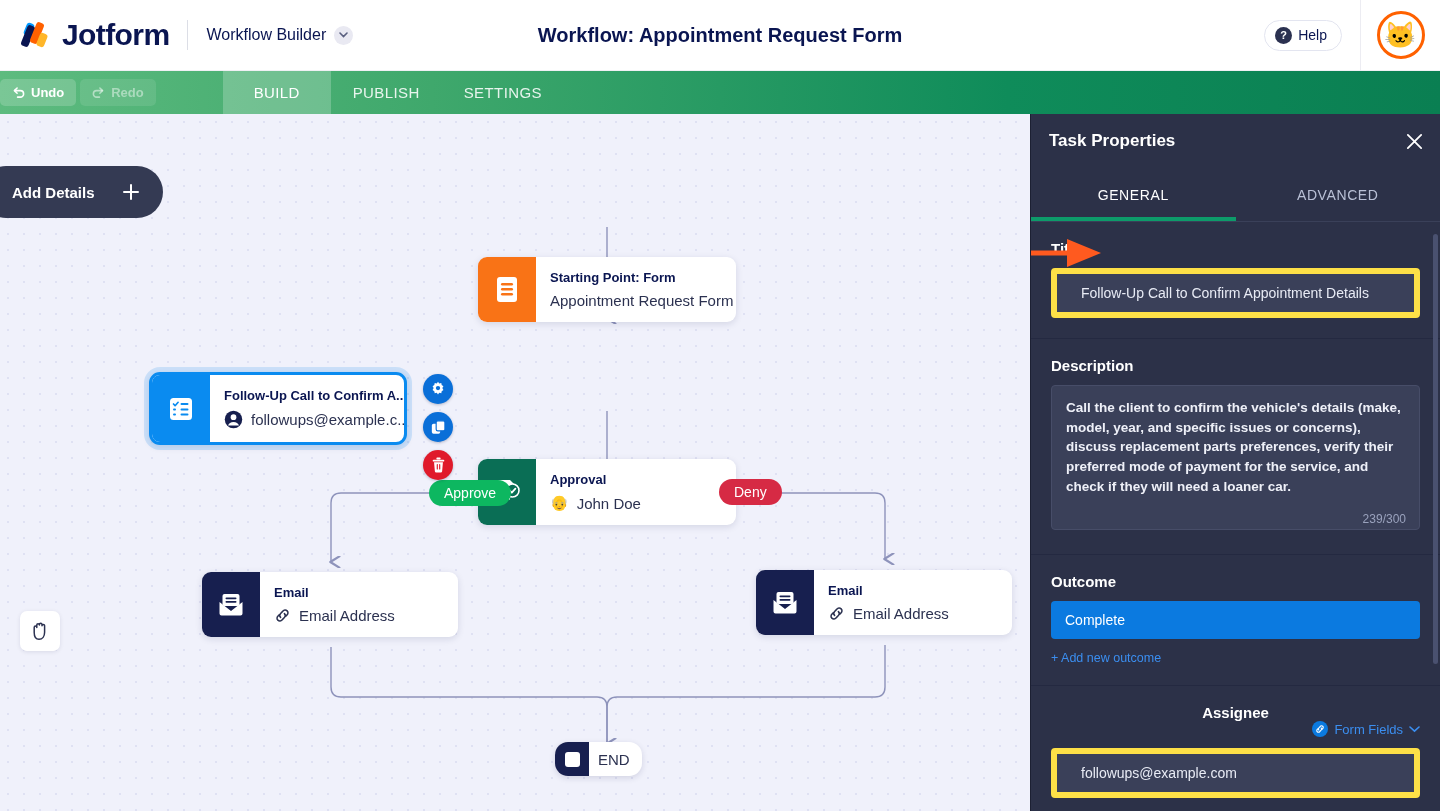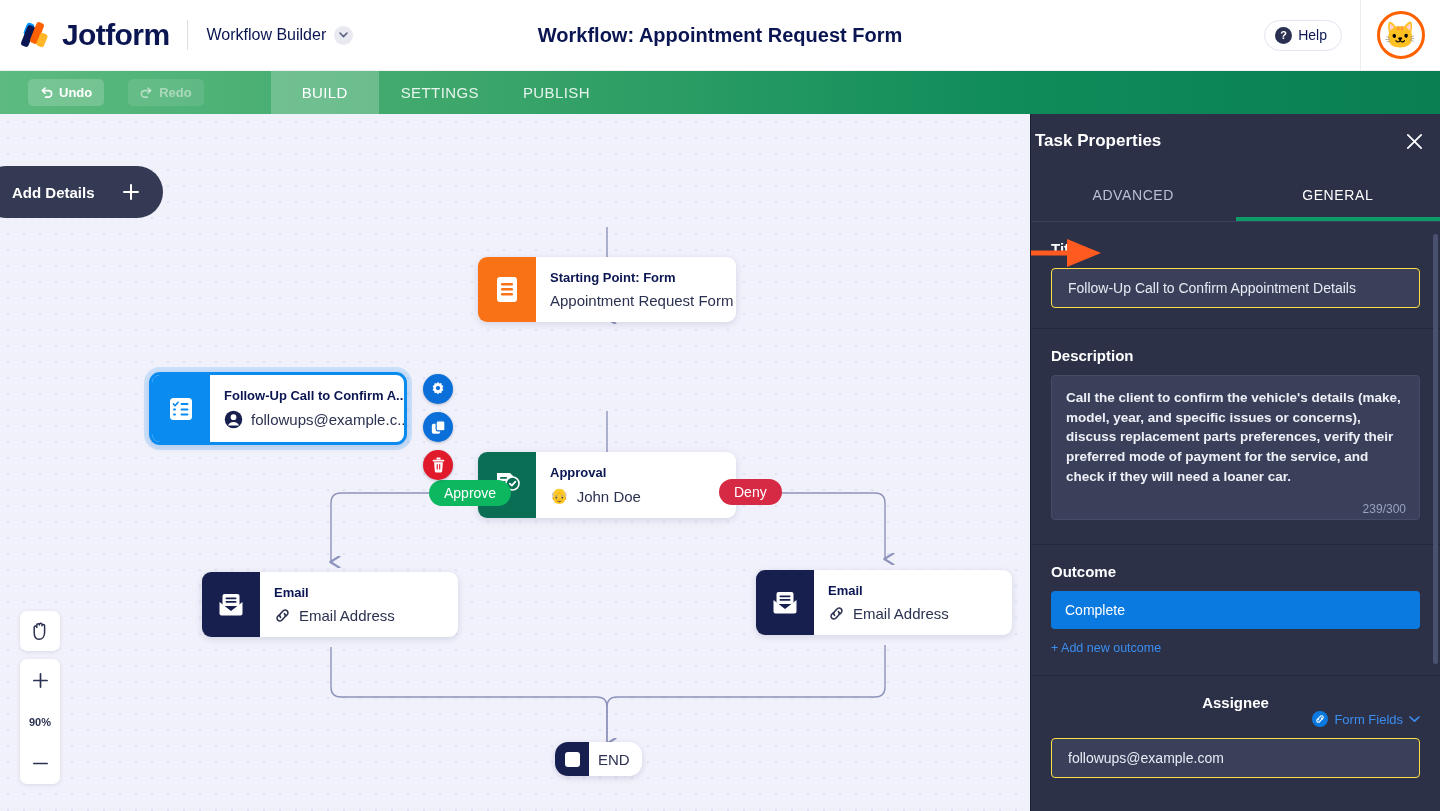--- a/index.html
+++ b/index.html
@@ -56,21 +56,21 @@
     display: flex; align-items: center; justify-content: center;
     font-size: 26px; overflow: hidden; cursor: pointer;
   }
 
   
   .navbar {
     position: absolute; left: 0; top: 71px; width: 1440px; height: 43px;
     background: linear-gradient(90deg, #5dbb7f 0%, #3fa86c 30%, #0f8c5a 70%, #0a7f52 100%);
     display: flex; align-items: stretch;
   }
-  .undoredo { display: flex; align-items: center; gap: 24px; padding-left: 28px; }
+  .undoredo { display: flex; align-items: center; gap: 4px; padding-left: 0; }
   .ur-btn {
     display: flex; align-items: center; gap: 6px;
     border-radius: 5px; padding: 6px 12px; font-size: 13px; font-weight: bold;
     color: #ffffff; background: rgba(255,255,255,0.18); cursor: pointer;
   }
   .ur-btn.disabled { color: rgba(255,255,255,0.45); background: rgba(255,255,255,0.10); }
   .navtabs { display: flex; margin-left: 67px; }
   .navtab {
     padding: 0 22px; display: flex; align-items: center; justify-content: center;
     font-size: 15px; letter-spacing: 0.4px; color: rgba(255,255,255,0.88);
@@ -154,41 +154,41 @@
   .end-sq i { width: 15px; height: 15px; border-radius: 3px; background: #fff; display:block; }
   .end-lbl { padding: 0 12px 0 9px; font-size: 15px; color: #2b3150; }
 
   
   .panel {
     position: absolute; left: 1030px; top: 114px; width: 410px; height: 697px;
     background: #2c3148; border-left: 1px solid #1c2033;
     overflow: hidden;
   }
   .panel-head {
-    height: 54px; display: flex; align-items: center; padding: 0 16px 0 4px;
+    height: 54px; display: flex; align-items: center; padding: 0 16px 0 18px;
     background: #2c3148;
   }
   .panel-title { font-size: 17px; font-weight: bold; color: #fff; }
   .panel-x { margin-left: auto; color: #fff; cursor: pointer; display:flex; }
   .tabs { display: flex; height: 54px; position: relative; background: #2c3148; border-bottom: 1px solid #3a4059;}
   .tab {
     flex: 1; display: flex; align-items: center; justify-content: center;
     font-size: 14px; letter-spacing: .6px; cursor: pointer; color: #b9c0d6; position: relative;
   }
   .tab.active { color: #fff; }
   .tab.active:after {
     content: ""; position: absolute; left: 0; right: 0; bottom: 0; height: 4px; background: #0d9b6a;
   }
   .arrow-annot { position: absolute; left: -38px; top: 68px; z-index: 9; }
 
   .sec { padding: 18px 20px 20px 20px; border-bottom: 1px solid #242941; }
   .sec-lbl { font-size: 15px; font-weight: bold; color: #fff; margin-bottom: 11px; }
   .field {
-    background: #3a4059; border: 1px solid #fde047; border-radius: 4px;
-    color: #e8ebf5; font-size: 14px; padding: 11px 16px; width: 100%;
+    background: #3a4059; border: 6px solid #fde047; border-radius: 4px;
+    color: #e8ebf5; font-size: 14px; padding: 11px 24px; width: 100%;
     font-family: "Liberation Sans", sans-serif;
   }
   .ta-wrap { position: relative; }
   .ta {
     background: #3a4059; border: 1px solid #474d68; border-radius: 4px;
     color: #eef0f8; font-size: 13.5px; line-height: 1.46; padding: 12px 14px 26px 14px;
     width: 100%; height: 145px; resize: none; font-weight: bold;
     font-family: "Liberation Sans", sans-serif; overflow: hidden;
   }
   .ta-count { position: absolute; right: 14px; bottom: 8px; font-size: 12px; color: #9aa2bd; }
@@ -256,22 +256,22 @@
       <div class="ur-btn disabled">
         <svg width="13" height="13" viewBox="0 0 14 14">
             <path d="M11 5H5a3.5 3.5 0 000 7h3" stroke="rgba(255,255,255,.5)" stroke-width="1.7" fill="none" stroke-linecap="round"></path>
             <path d="M8.5 2.2L11.4 5 8.5 7.8" stroke="rgba(255,255,255,.5)" stroke-width="1.7" fill="none" stroke-linecap="round" stroke-linejoin="round"></path>
           </svg>
         <span>Redo</span>
       </div>
     </div>
     <div class="navtabs">
       <div class="navtab active">BUILD</div>
+      <div class="navtab">PUBLISH</div>
       <div class="navtab">SETTINGS</div>
-      <div class="navtab">PUBLISH</div>
     </div>
   </div>
 
   <div class="canvas">
 
     <svg class="edges">
       <defs>
         <marker id="ah" markerWidth="9" markerHeight="9" refX="4.5" refY="7" orient="auto">
           <path d="M0.5,1 L4.5,7.5 L8.5,1" fill="none" stroke="#8e93bb" stroke-width="1.6" stroke-linecap="round" stroke-linejoin="round"></path>
         </marker>
@@ -305,21 +305,21 @@
             <rect x="6" y="12" width="12" height="2.4" rx="1.2" fill="#f97316"></rect>
             <rect x="6" y="17" width="12" height="2.4" rx="1.2" fill="#f97316"></rect>
           </svg>
       </div>
       <div class="node-body">
         <div class="node-t">Starting Point: Form</div>
         <div class="node-s">Appointment Request Form</div>
       </div>
     </div>
 
-    <div class="node" style="left:478px; top:338px; width:258px;">
+    <div class="node" style="left:478px; top:345px; width:258px;">
       <div class="node-ic" style="background:#0a6e55">
         <svg width="26" height="28" viewBox="0 0 26 28">
             <path d="M3 2h13l5 5v10H3z" fill="#fff"></path>
             <rect x="3" y="19" width="13" height="3" rx="1.5" fill="#fff"></rect>
             <rect x="6" y="6" width="7" height="1.8" rx=".9" fill="#0a6e55"></rect>
             <rect x="6" y="10" width="7" height="1.8" rx=".9" fill="#0a6e55"></rect>
             <circle cx="18.5" cy="12.5" r="6.5" fill="#0a6e55" stroke="#fff" stroke-width="1.6"></circle>
             <path d="M15.8,12.6 l2,2 l3.6-3.9" stroke="#fff" stroke-width="1.8" fill="none" stroke-linecap="round" stroke-linejoin="round"></path>
           </svg>
       </div>
@@ -431,52 +431,39 @@
           <i></i>
         </div>
       <div class="end-lbl">END</div>
     </div>
 
     <div class="zoom-pan">
       <svg width="20" height="21" viewBox="0 0 20 21">
           <path d="M4.2,11.5V6.4a1.3,1.3 0 0 1 2.6,0V4.1a1.3,1.3 0 0 1 2.6,0V3.6a1.3,1.3 0 0 1 2.6,0v1.2a1.3,1.3 0 0 1 2.6,0v6.4c0,4.2-2.2,7.1-5.6,7.1S4.2,15.5,4.2,11.5z" fill="none" stroke="#2b3150" stroke-width="1.5" stroke-linejoin="round"></path>
         </svg>
     </div>
-    <div class="zoom-ctrl">
-      <div class="zoom-btn">
-        <svg width="17" height="17" viewBox="0 0 18 18">
-            <path d="M9 2v14M2 9h14" stroke="#2b3150" stroke-width="1.8" stroke-linecap="round"></path>
-          </svg>
-      </div>
-      <div class="zoom-val">90%</div>
-      <div class="zoom-btn">
-        <svg width="17" height="17" viewBox="0 0 18 18">
-            <path d="M2 9h14" stroke="#2b3150" stroke-width="1.8" stroke-linecap="round"></path>
-          </svg>
-      </div>
-    </div>
   </div>
 
   <div class="panel">
     <div class="panel-head">
       <div class="panel-title">Task Properties</div>
       <div class="panel-x">
         <svg width="19" height="19" viewBox="0 0 20 20">
             <path d="M3 3l14 14M17 3L3 17" stroke="#fff" stroke-width="1.9" stroke-linecap="round"></path>
           </svg>
       </div>
     </div>
 
     <div class="tabs">
       <svg class="arrow-annot" width="120" height="34" viewBox="0 0 120 34">
         <path d="M2,17 H86" stroke="#ff5a1f" stroke-width="5"></path>
         <path d="M74,3 L108,17 L74,31 Z" fill="#ff5a1f"></path>
       </svg>
+      <div class="tab active">GENERAL</div>
       <div class="tab">ADVANCED</div>
-      <div class="tab active">GENERAL</div>
     </div>
 
     <div class="sec">
       <div class="sec-lbl">Title</div>
       <input class="field" value="Follow-Up Call to Confirm Appointment Details" style="">
     </div>
 
     <div class="sec">
       <div class="sec-lbl">Description</div>
       <div class="ta-wrap">

